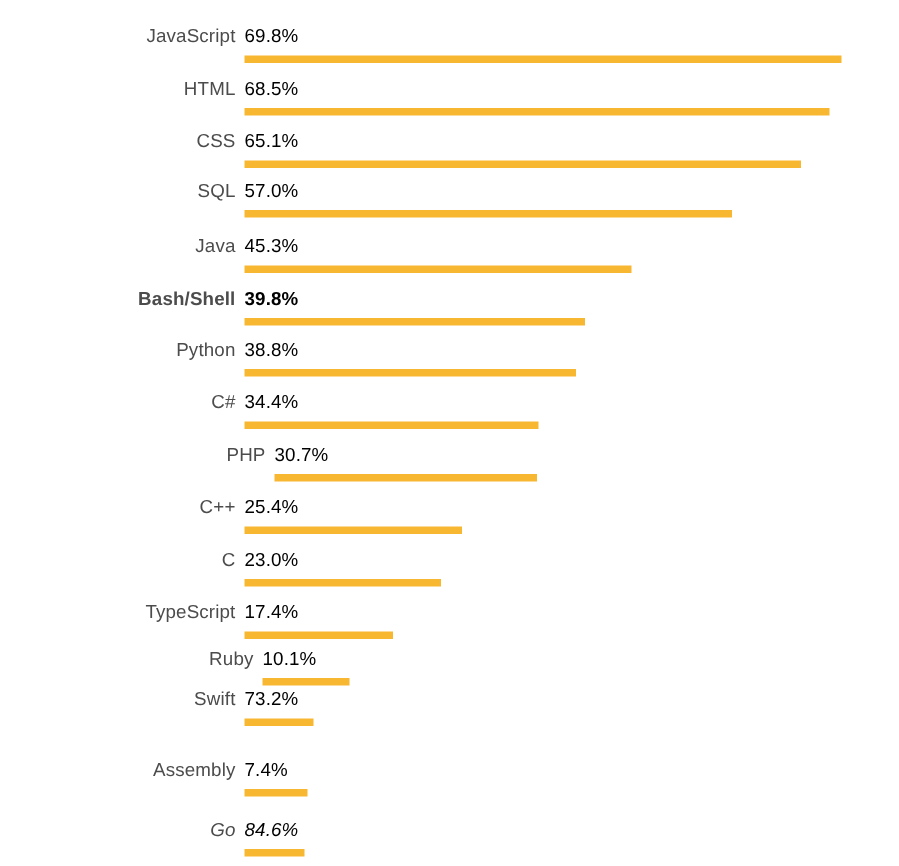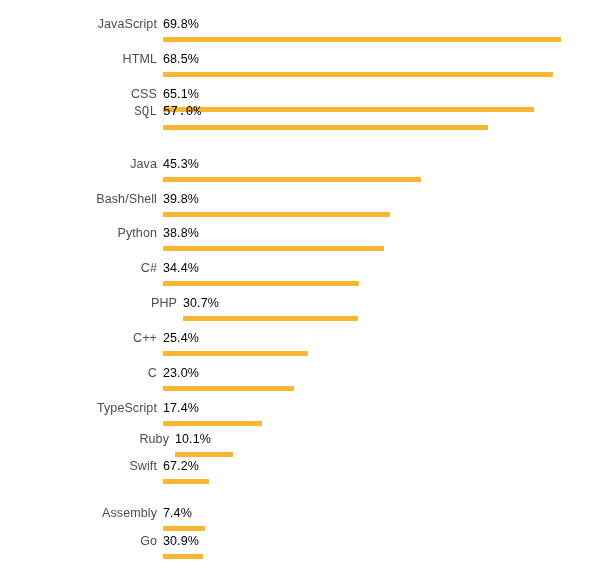--- a/index.html
+++ b/index.html
@@ -81,35 +81,35 @@
           <div class="bar" style="width: 390.497px; background: rgb(247, 183, 49);"></div>
         </div>
       </div>
       <div class="row" style="top: 79.8px;">
         <div class="row-label">CSS</div>
         <div class="row-value">65.1%</div>
         <div class="bar-track">
           <div class="bar" style="width: 371.114px; background: rgb(247, 183, 49);"></div>
         </div>
       </div>
-      <div class="row" style="top: 98px; font-family: Liberation Mono, monospace;">
+      <div class="row" style="top: 113px;">
         <div class="row-label">SQL</div>
         <div class="row-value">57.0%</div>
         <div class="bar-track">
           <div class="bar" style="width: 324.939px; background: rgb(247, 183, 49);"></div>
         </div>
       </div>
       <div class="row" style="top: 149.6px;">
         <div class="row-label">Java</div>
         <div class="row-value">45.3%</div>
         <div class="bar-track">
           <div class="bar" style="width: 258.241px; background: rgb(247, 183, 49);"></div>
         </div>
       </div>
-      <div class="row" style="top: 184.5px;">
+      <div class="row" style="top: 184.5px; font-weight: bold;">
         <div class="row-label">Bash/Shell</div>
         <div class="row-value">39.8%</div>
         <div class="bar-track">
           <div class="bar" style="width: 226.887px; background: rgb(247, 183, 49);"></div>
         </div>
       </div>
       <div class="row" style="top: 219.4px;">
         <div class="row-label">Python</div>
         <div class="row-value">38.8%</div>
         <div class="bar-track">
@@ -153,33 +153,33 @@
       </div>
       <div class="row" style="top: 425px; margin-left: 12px;">
         <div class="row-label">Ruby</div>
         <div class="row-value">10.1%</div>
         <div class="bar-track">
           <div class="bar" style="width: 57.5769px; background: rgb(247, 183, 49);"></div>
         </div>
       </div>
       <div class="row" style="top: 452px; padding-left: 12px;">
         <div class="row-label">Swift</div>
-        <div class="row-value">67.2%</div>
+        <div class="row-value">73.2%</div>
         <div class="bar-track">
           <div class="bar" style="width: 46.1755px; background: rgb(247, 183, 49);"></div>
         </div>
       </div>
       <div class="row" style="top: 498.6px;">
         <div class="row-label">Assembly</div>
         <div class="row-value">7.4%</div>
         <div class="bar-track">
           <div class="bar" style="width: 42.185px; background: rgb(247, 183, 49);"></div>
         </div>
       </div>
-      <div class="row" style="top: 527px;">
+      <div class="row" style="top: 539px; font-style: italic;">
         <div class="row-label">Go</div>
-        <div class="row-value">30.9%</div>
+        <div class="row-value">84.6%</div>
         <div class="bar-track">
           <div class="bar" style="width: 40.4748px; background: rgb(247, 183, 49);"></div>
         </div>
       </div>
     </div>
 </div>
 
 </body></html>

